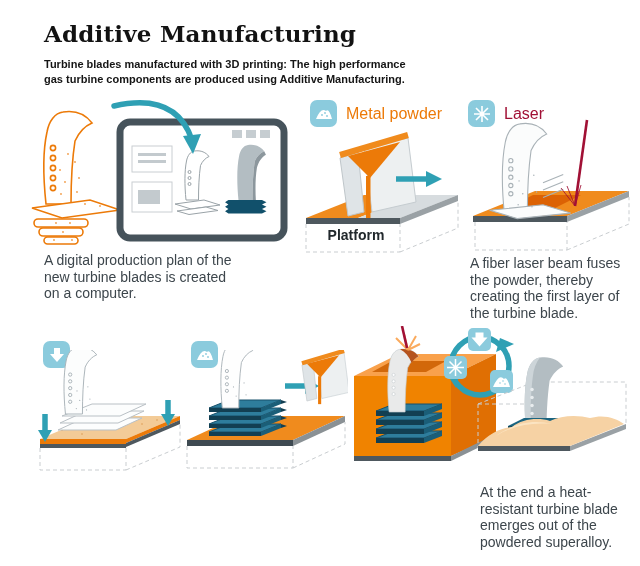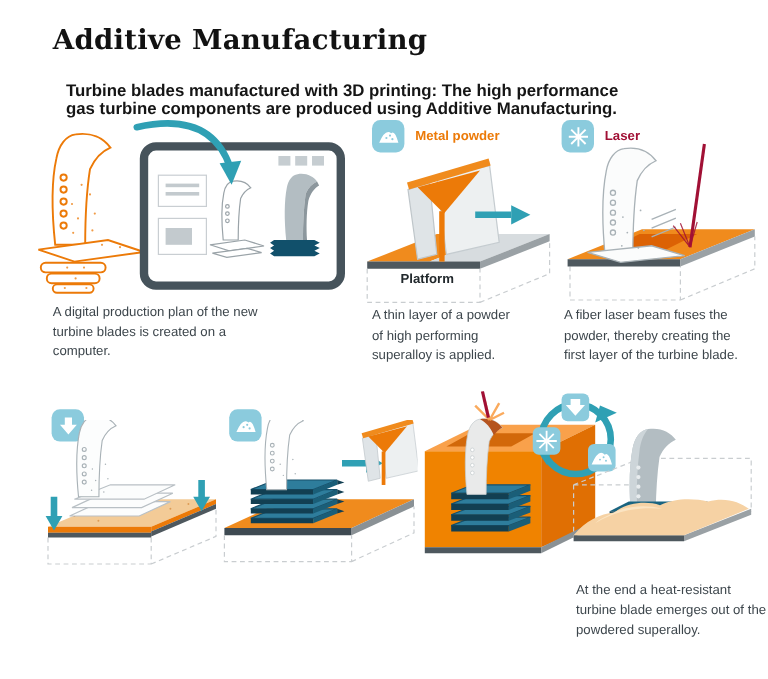--- a/index.html
+++ b/index.html
@@ -1,34 +1,34 @@
 <!DOCTYPE html>
 <html><head>
 <meta charset="utf-8">
 <style>
   html,body{margin:0;padding:0;background:#fff;}
   .page{position:relative;width:640px;height:566px;background:#fff;overflow:hidden;
         font-family:"Liberation Sans",sans-serif;}
   .title{position:absolute;left:44px;top:20px;margin:0;
          font-family:"DejaVu Serif",serif;font-weight:bold;font-size:23px;
          letter-spacing:.2px;color:#121212;}
-  .subtitle{position:absolute;left:44px;top:57px;margin:11px;font-weight:bold;
-            font-size:14px;line-height:15px;color:#151515;}
+  .subtitle{position:absolute;left:44px;top:57px;margin:0;font-weight:bold;
+            font-size:11px;line-height:15px;color:#151515;}
   .subtitle span{display:block;}
-  .caption{position:absolute;margin:0;font-size:11px;line-height:16.5px;color:#3d464c;}
+  .caption{position:absolute;margin:0;font-size:14px;line-height:16.5px;color:#3d464c;}
   .illus{position:absolute;}
   .badge{position:absolute;display:flex;align-items:center;gap:9px;}
   .bicon{width:27px;height:27px;border-radius:7px;background:#8BCBDD;
          display:flex;align-items:center;justify-content:center;flex:0 0 auto;}
   .bicon.abs{position:absolute;}
-  .blabel{font-size:11px;font-weight:bold;white-space:nowrap;text-align:center;}
+  .blabel{font-size:16px;font-weight:normal;white-space:nowrap;text-align:center;}
   .blabel.orange{color:#EC7A08;}
   .blabel.red{color:#A11035;}
   .plabel{position:absolute;left:312px;top:227px;width:88px;text-align:center;
-          font-size:11px;font-weight:bold;color:#21282c;}
+          font-size:14px;font-weight:bold;color:#21282c;}
 </style>
 </head>
 <body>
 
 <div class="page">
 
   <h1 class="title">Additive Manufacturing</h1>
   <p class="subtitle">
     <span>Turbine blades manufactured with 3D printing: The high performance</span>
     <span>gas turbine components are produced using Additive Manufacturing.</span>
@@ -125,21 +125,20 @@
       <polygon points="50,32 102,18 72,54" fill="#EC7A08"></polygon>
       <rect x="68" y="52" width="4.5" height="42" fill="#EC7A08"></rect>
     </g>
     <g>
       <line x1="98" y1="55" x2="128" y2="55" stroke="#2FA0B4" stroke-width="5.5"></line>
       <polygon points="128,47 144,55 128,63" fill="#2FA0B4"></polygon>
     </g>
     <path d="M8,100 L8,128 L102,128 L102,100 M102,128 L160,104 L160,77" stroke="#C9CDD0" stroke-dasharray="4 3" fill="none"></path>
   </svg>
   <span class="plabel">Platform</span>
-  <p class="caption" style="left:310px;top:255px;width:118px">A thin layer of a powder of high performing superalloy is applied.</p>
 
   <div class="badge" style="left:468px;top:100px">
     <span class="bicon">
       <svg width="20" height="20" viewBox="0 0 20 20">
         <path d="M10,2 V18 M2,10 H18 M4,4 L16,16 M16,4 L4,16" stroke="#fff" stroke-width="1.6"></path>
         <circle cx="10" cy="10" r="2" fill="#fff"></circle>
       </svg>
     </span>
     <span class="blabel red">Laser</span>
   </div>

